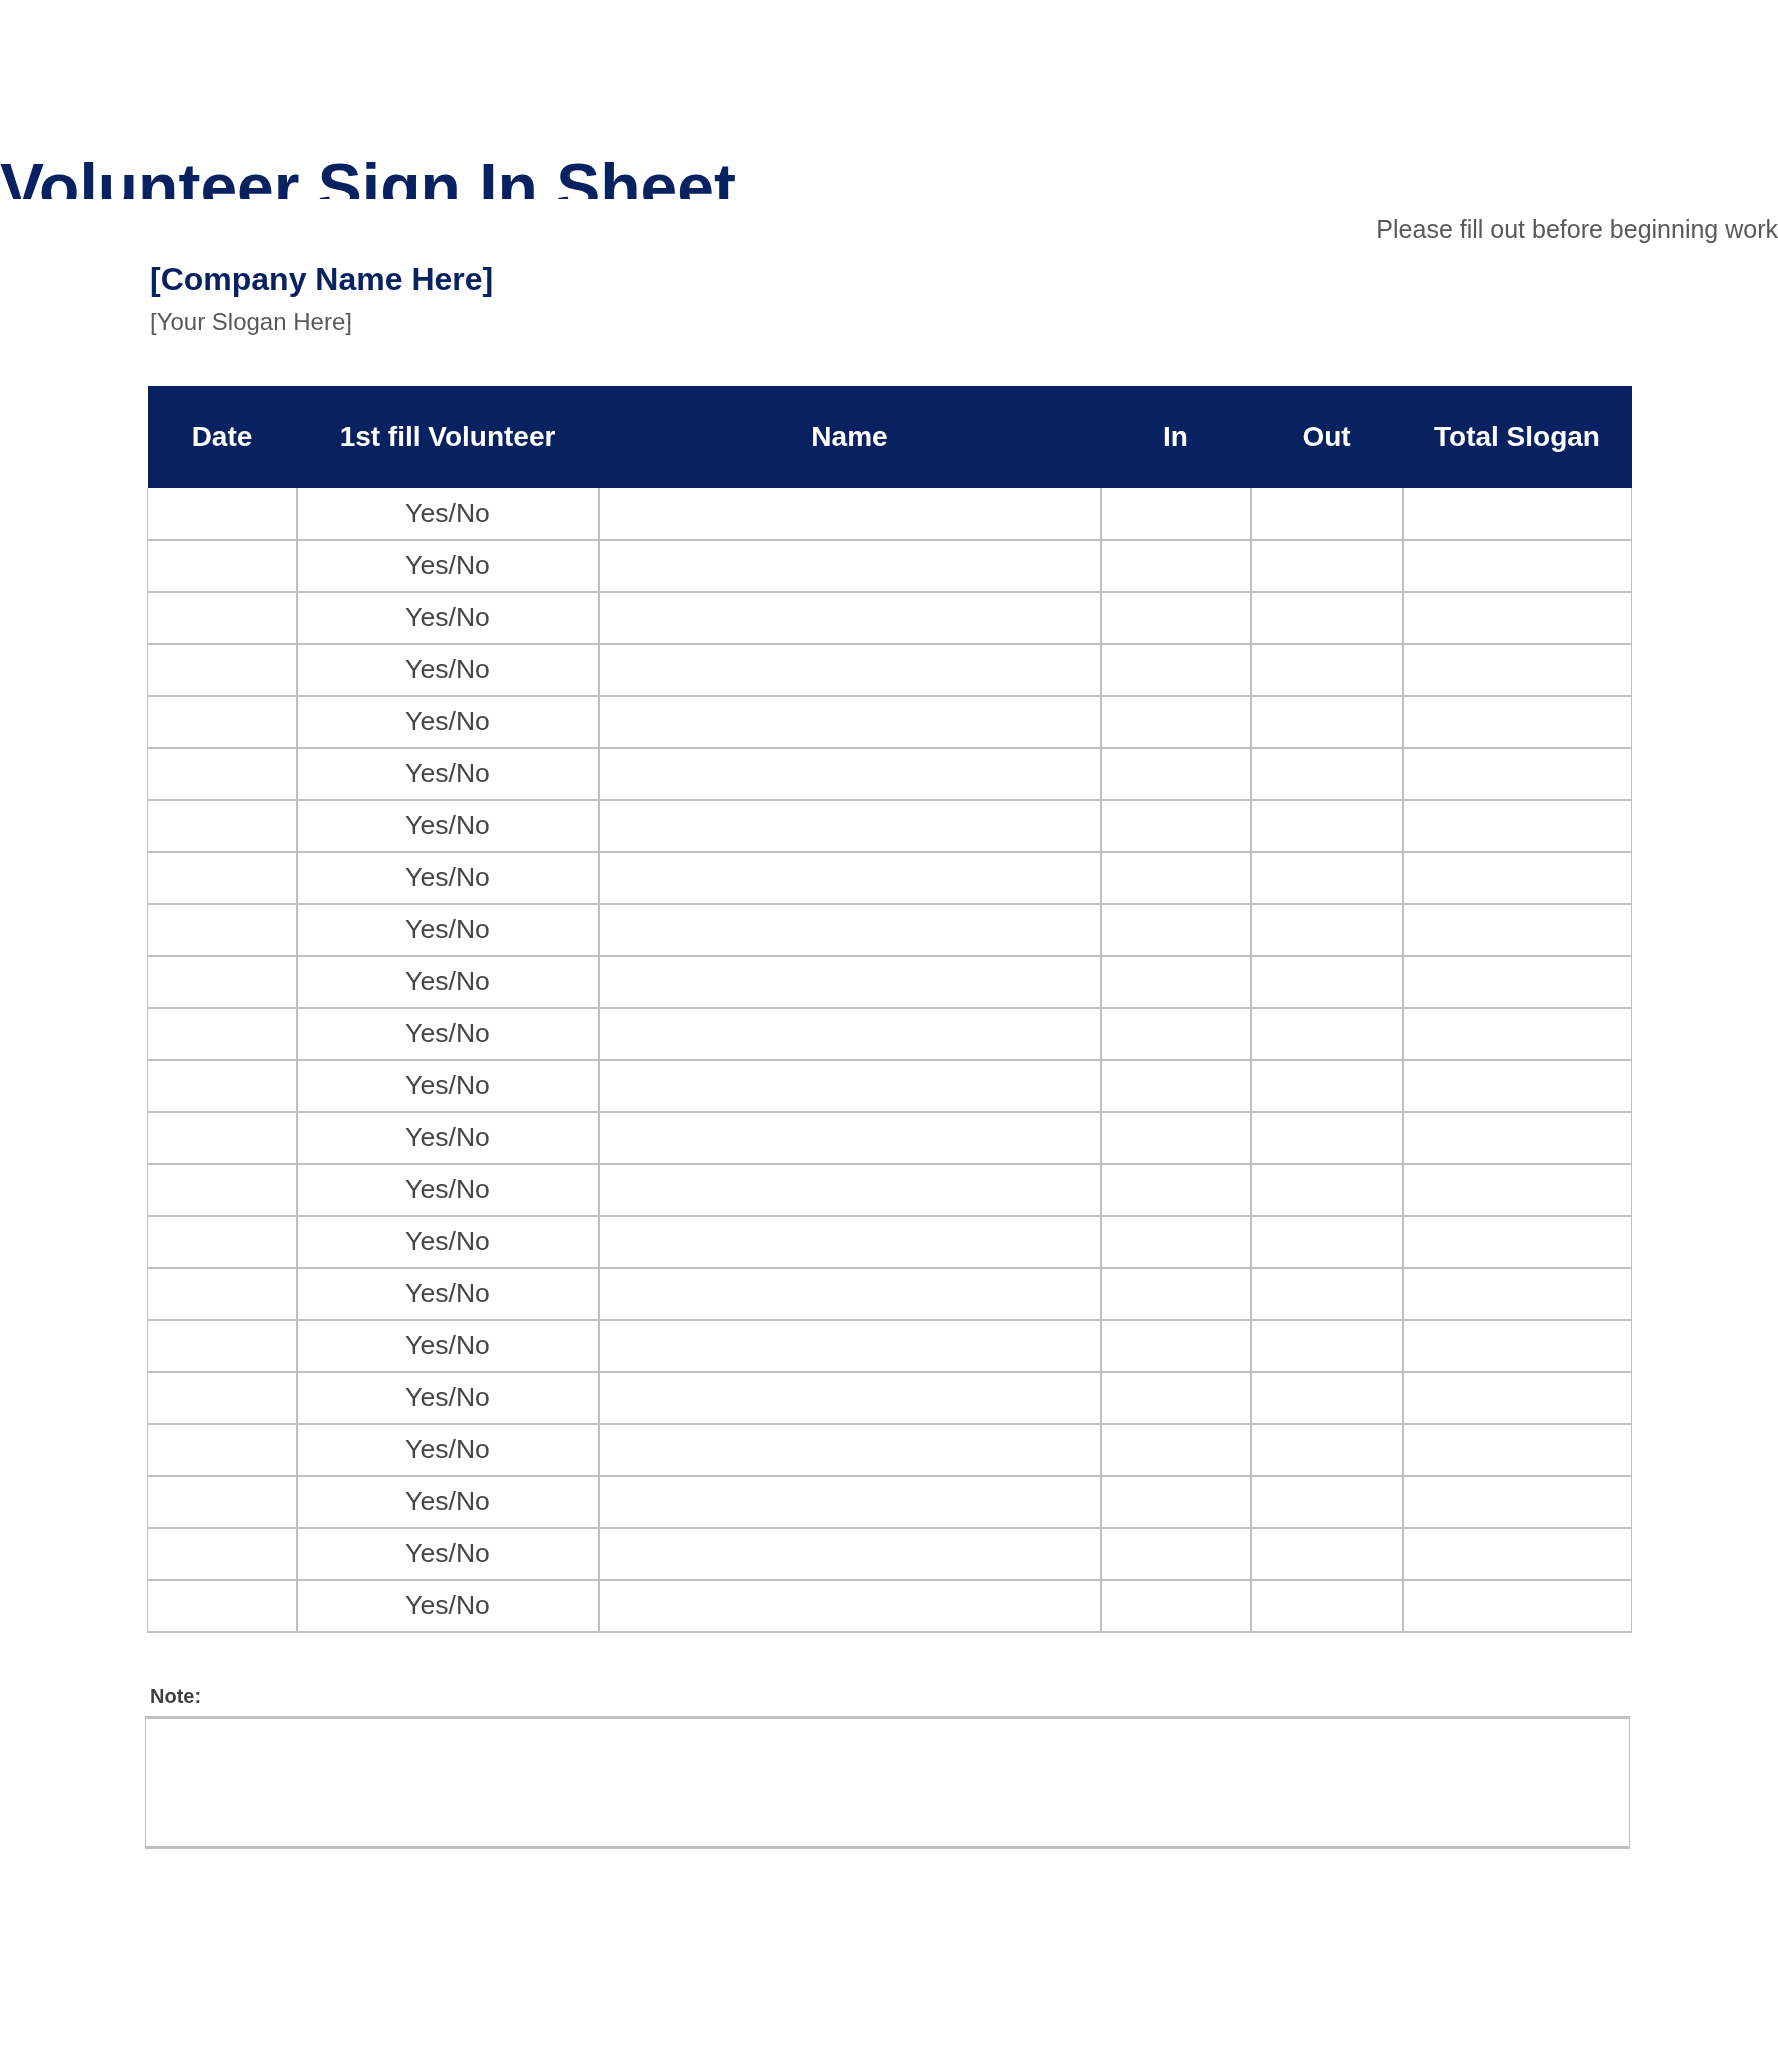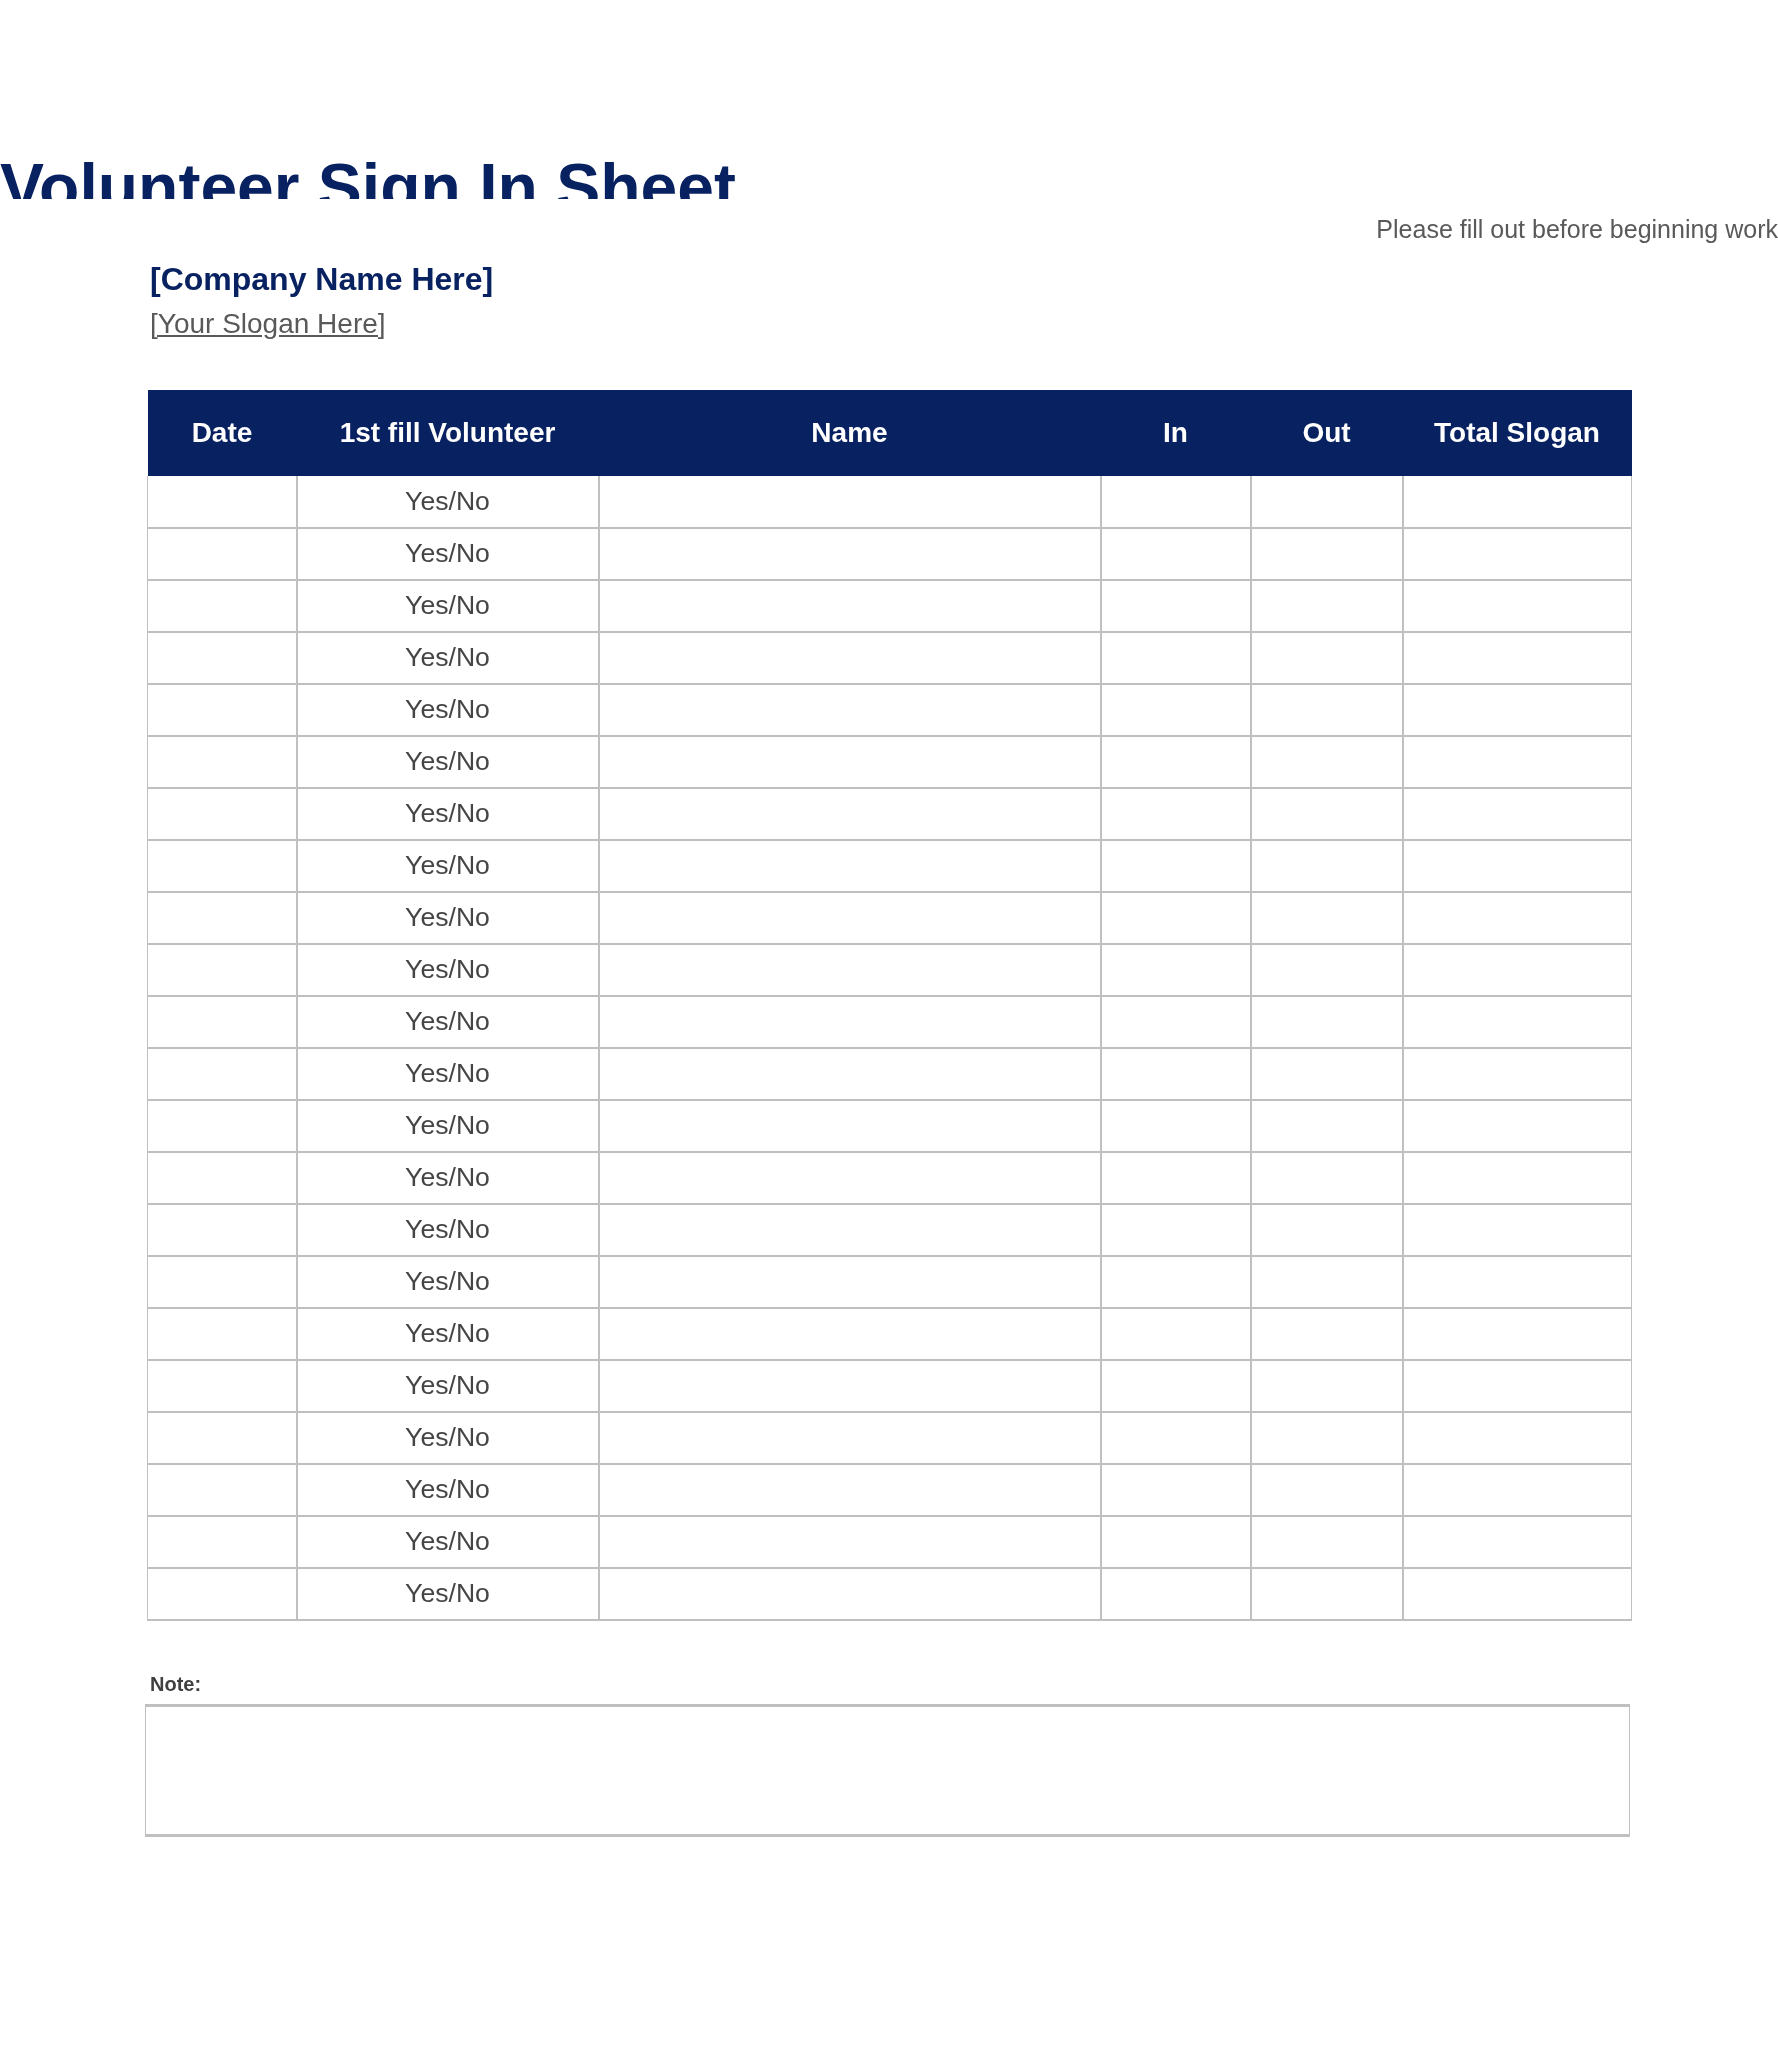--- a/index.html
+++ b/index.html
@@ -44,39 +44,38 @@
   
   .company-name {
     margin: 21px 11px 0 150px;
     font-size: 32px;
     line-height: 1;
     font-weight: bold;
     color: var(--navy);
   }
   .company-slogan {
     margin: 14.7px 0 0 150px;
-    font-size: 28px;
+    font-size: 24px;
     line-height: 1;
     color: var(--gray-text);
-    text-decoration: underline;
   }
 
   
   table.signin {
     margin: 52px 0 0 147px;
     width: 1483px;
     border-collapse: collapse;
     table-layout: fixed;
   }
   table.signin thead th {
     background: var(--navy);
     color: #ffffff;
     font-size: 28px;
     font-weight: bold;
-    height: 86px;
+    height: 102px;
     text-align: center;
     vertical-align: middle;
     border: none;
     padding: 0;
   }
   table.signin tbody td {
     height: 52px;
     padding: 0;
     border-left: 2.1px solid var(--border-gray);
     border-right: 2.1px solid var(--border-gray);

